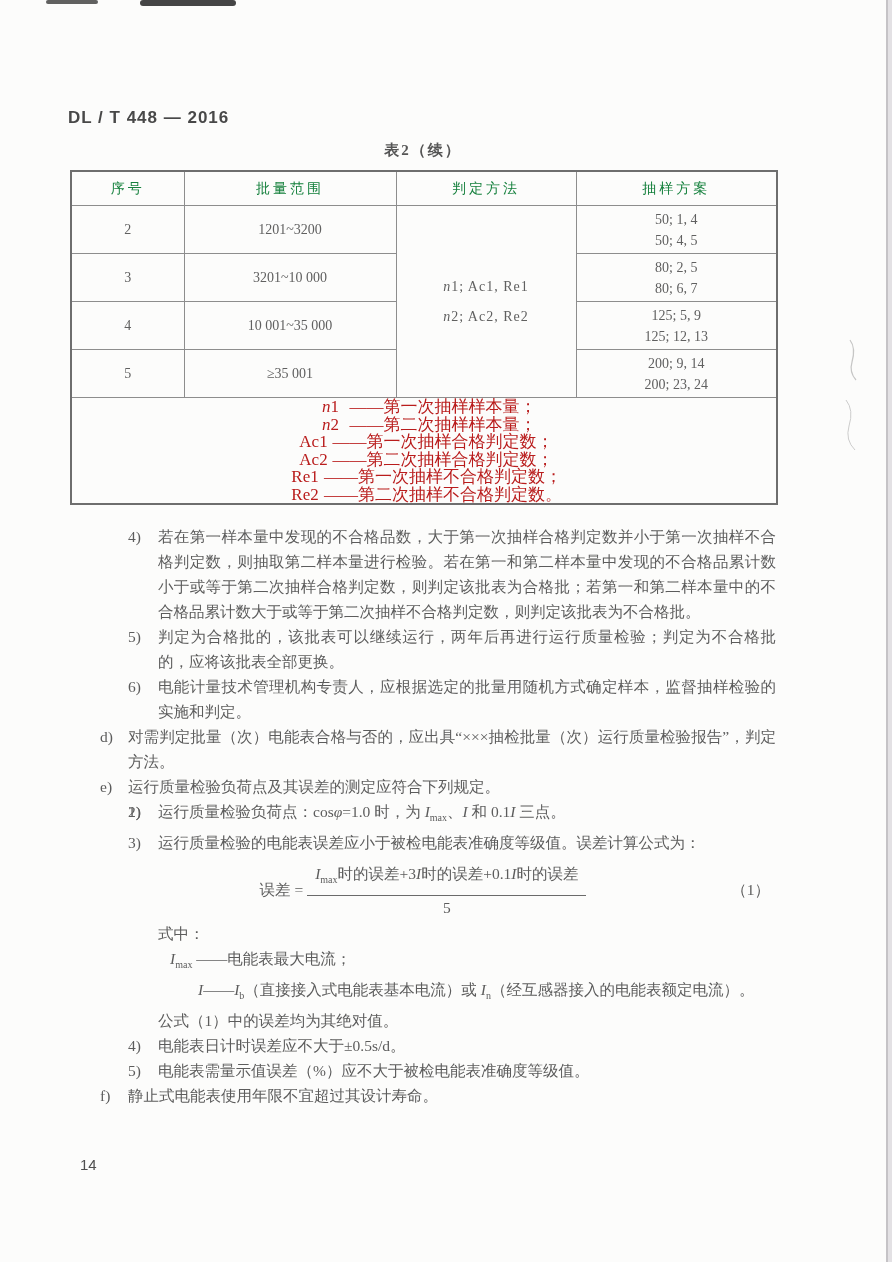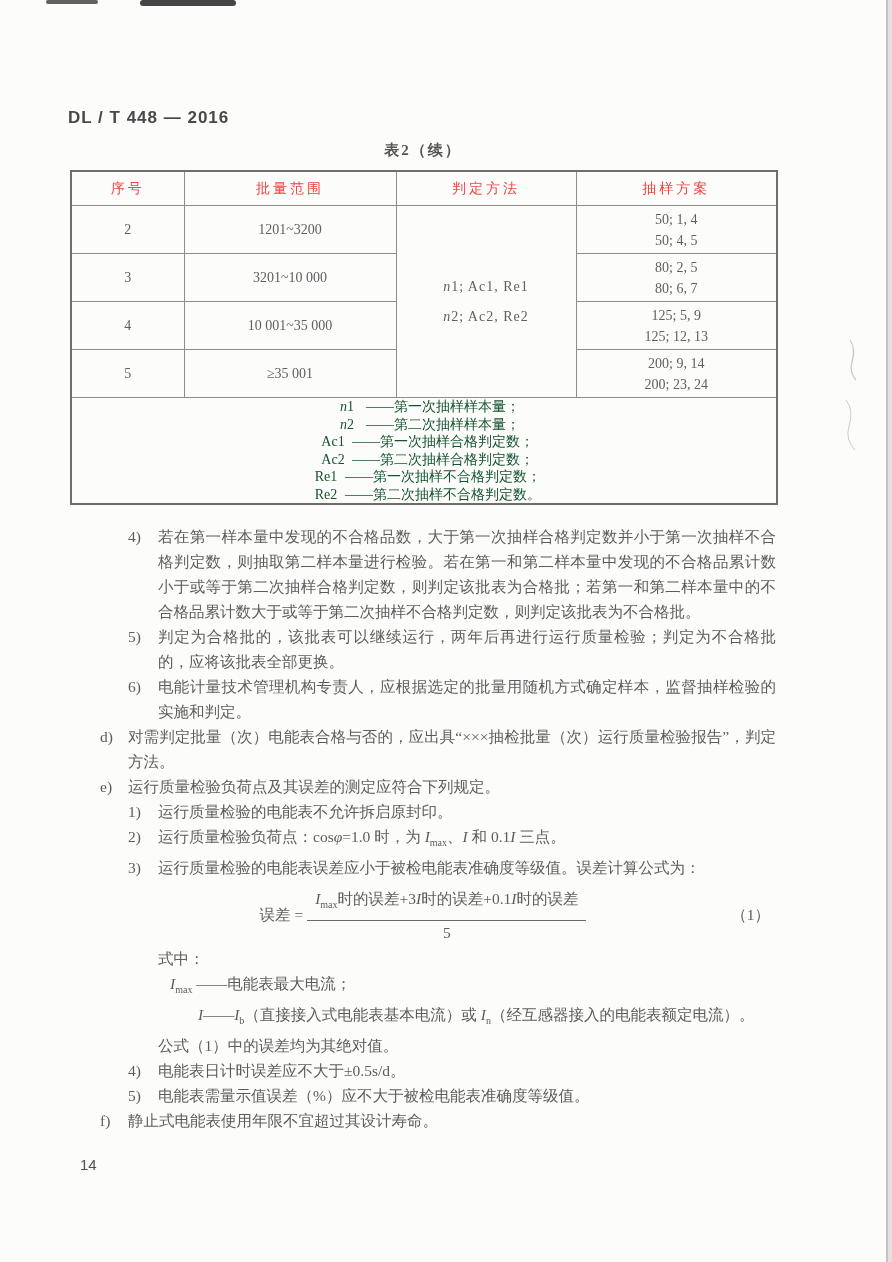--- a/index.html
+++ b/index.html
@@ -35,29 +35,29 @@
   table.sampling{
     width:706px;border-collapse:collapse;table-layout:fixed;
     border:2px solid #6e6e6e;
     font-size:14px;color:#606060;
   }
   table.sampling th,table.sampling td{
     border:1px solid #8d8d8d;
     text-align:center;vertical-align:middle;
     font-weight:normal;padding:0;
   }
-  table.sampling th{height:33px;letter-spacing:3px;color:#ef4444;}
+  table.sampling th{height:33px;letter-spacing:3px;color:#15803d;}
   tr.data-row td{height:47px;}
   .plan-line{line-height:21px;}
   .method-cell div{line-height:30px;letter-spacing:1px;}
   td.notes-cell{
     text-align:left;vertical-align:top;
     padding:8px 10px 8px 22px;height:100px;
   }
-  .note-line{line-height:17.5px;font-size:14px;color:#14532d;white-space:nowrap;}
+  .note-line{line-height:17.5px;font-size:17px;color:#b91c1c;white-space:nowrap;}
   .note-term{display:inline-block;width:38px;}
   i{font-style:italic;}
   sub{font-size:10px;}
 
   
   .body{
     position:absolute;left:70px;top:524px;width:706px;
     font-size:15.5px;line-height:25px;color:#5c5c5c;
     text-align:justify;
   }
@@ -193,21 +193,20 @@
       <div class="tx">对需判定批量（次）电能表合格与否的，应出具“×××抽检批量（次）运行质量检验报告”，判定方法。</div>
     </div>
 
     <div class="item lvl1">
       <span class="mk">e)</span>
       <div class="tx">运行质量检验负荷点及其误差的测定应符合下列规定。</div>
     </div>
 
     <div class="item lvl2">
       <span class="mk">1)</span>
-      <div class="tx">运行质量检验的电能表不允许拆启原封印。</div>
     </div>
 
     <div class="item lvl2">
       <span class="mk">2)</span>
       <div class="tx">运行质量检验负荷点：cos<i>φ</i>=1.0 时，为 <i>I</i><sub>max</sub>、<i>I</i> 和 0.1<i>I</i> 三点。</div>
     </div>
 
     <div class="item lvl2">
       <span class="mk">3)</span>
       <div class="tx">运行质量检验的电能表误差应小于被检电能表准确度等级值。误差计算公式为：</div>

